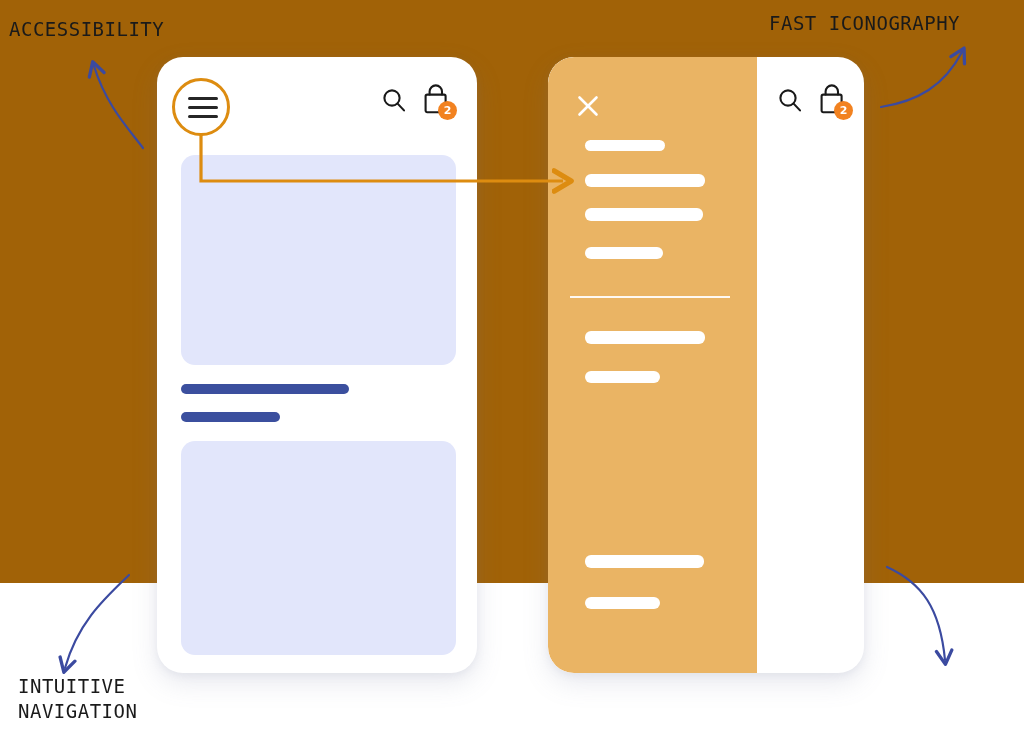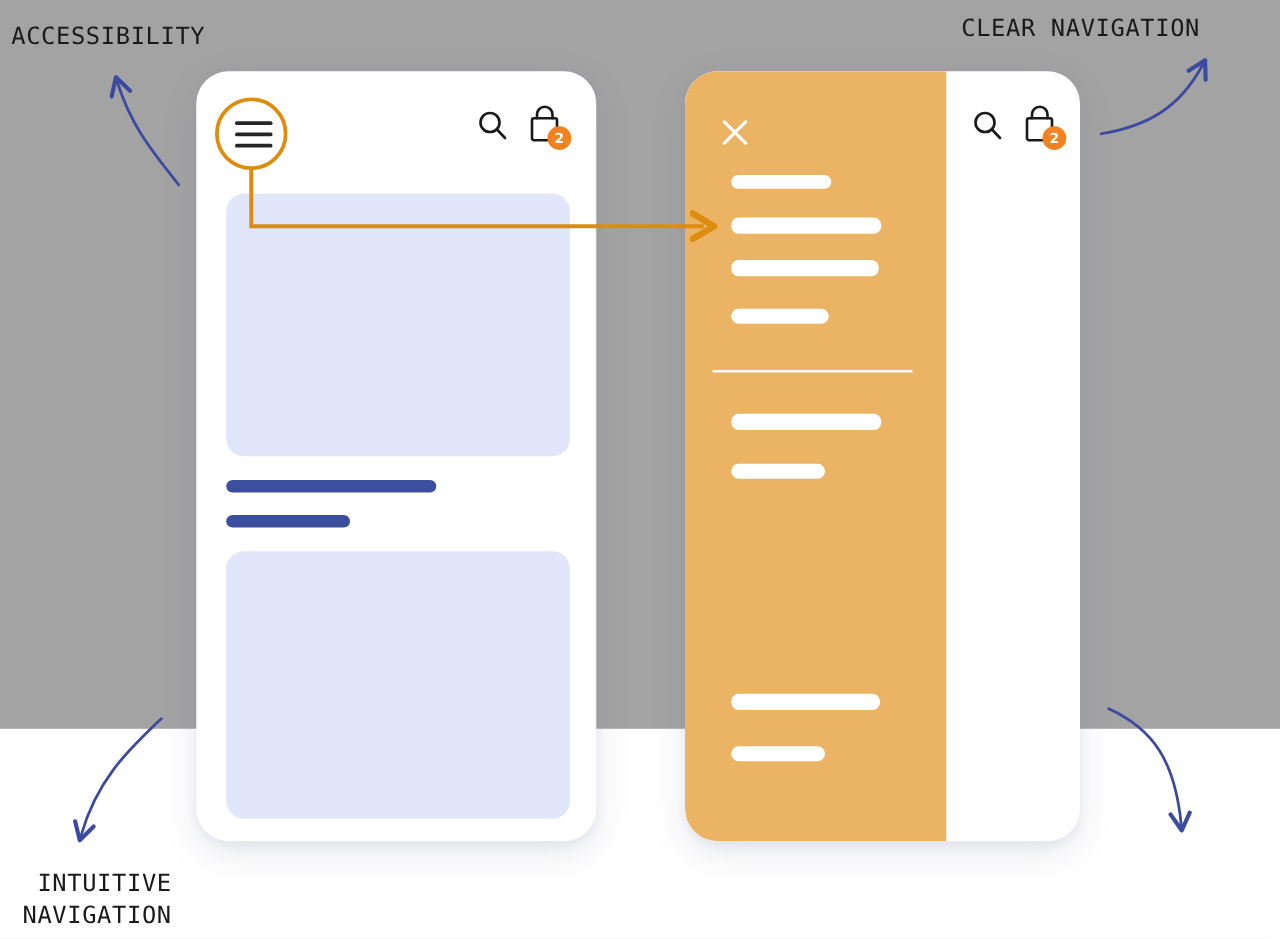--- a/index.html
+++ b/index.html
@@ -6,37 +6,37 @@
     margin: 0; padding: 0;
     width: 1024px; height: 751px;
     background: #ffffff;
     font-family: "DejaVu Sans Mono", monospace;
     overflow: hidden;
   }
   #stage {
     position: relative;
     width: 1024px;
     height: 583px;
-    background: #a3a3a3;
+    background: #a16207;
   }
 
   
   .anno {
     position: absolute;
     font-family: "DejaVu Sans Mono", monospace;
     font-size: 19px;
     letter-spacing: 0.5px;
     color: #1a1a1a;
     line-height: 1.32;
     white-space: pre;
     font-weight: 400;
   }
   #anno-accessibility { left: 9px;  top: 17px; }
   #anno-iconography   { left: 769px; top: 11px; }
-  #anno-navigation    { left: 18px;  top: 695px; text-align: right; }
+  #anno-navigation    { left: 18px;  top: 674px; }
   #anno-performance   { left: 849px; top: 690px; }
 
   
   .phone {
     position: absolute;
     background: #ffffff;
     border-radius: 26px;
     box-shadow: 0 10px 26px rgba(120,125,160,0.17),
                 0 2px 8px rgba(120,125,160,0.10);
     overflow: hidden;
@@ -149,21 +149,21 @@
     opacity: 0.92;
   }
 </style>
 </head>
 <body>
 
 <div id="stage">
 
   <div class="anno" id="anno-accessibility">ACCESSIBILITY</div>
 
-  <div class="anno" id="anno-iconography">CLEAR NAVIGATION</div>
+  <div class="anno" id="anno-iconography">FAST ICONOGRAPHY</div>
 
   <div class="anno" id="anno-navigation">INTUITIVE
 NAVIGATION</div>
 
 
   <svg id="curved-arrows" width="1024" height="751" style="position:absolute;left:0;top:0;pointer-events:none;z-index:5">
     <defs>
       <marker id="ah-blue" markerWidth="9" markerHeight="9" refX="5.2" refY="4.5" orient="auto" markerUnits="strokeWidth">
         <path d="M1,1 L7.2,4.5 L1,8" fill="none" stroke="#3b4aa0" stroke-width="1.5" stroke-linecap="round" stroke-linejoin="round"></path>
       </marker>

